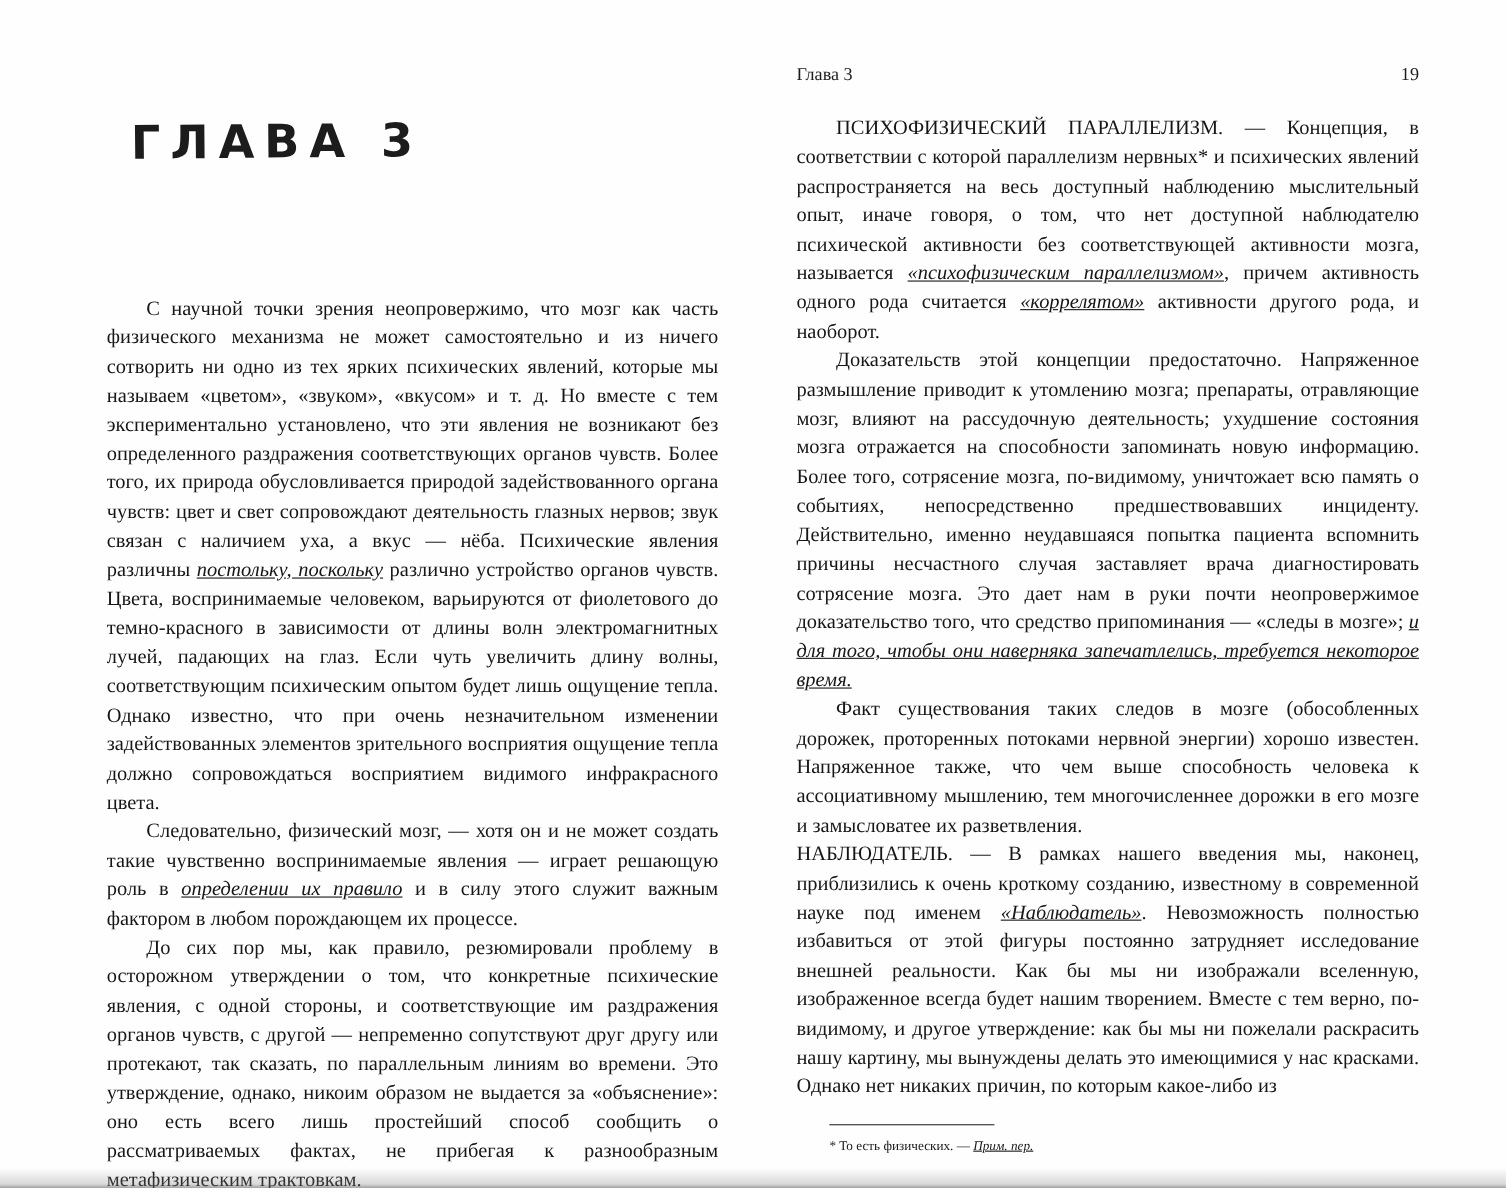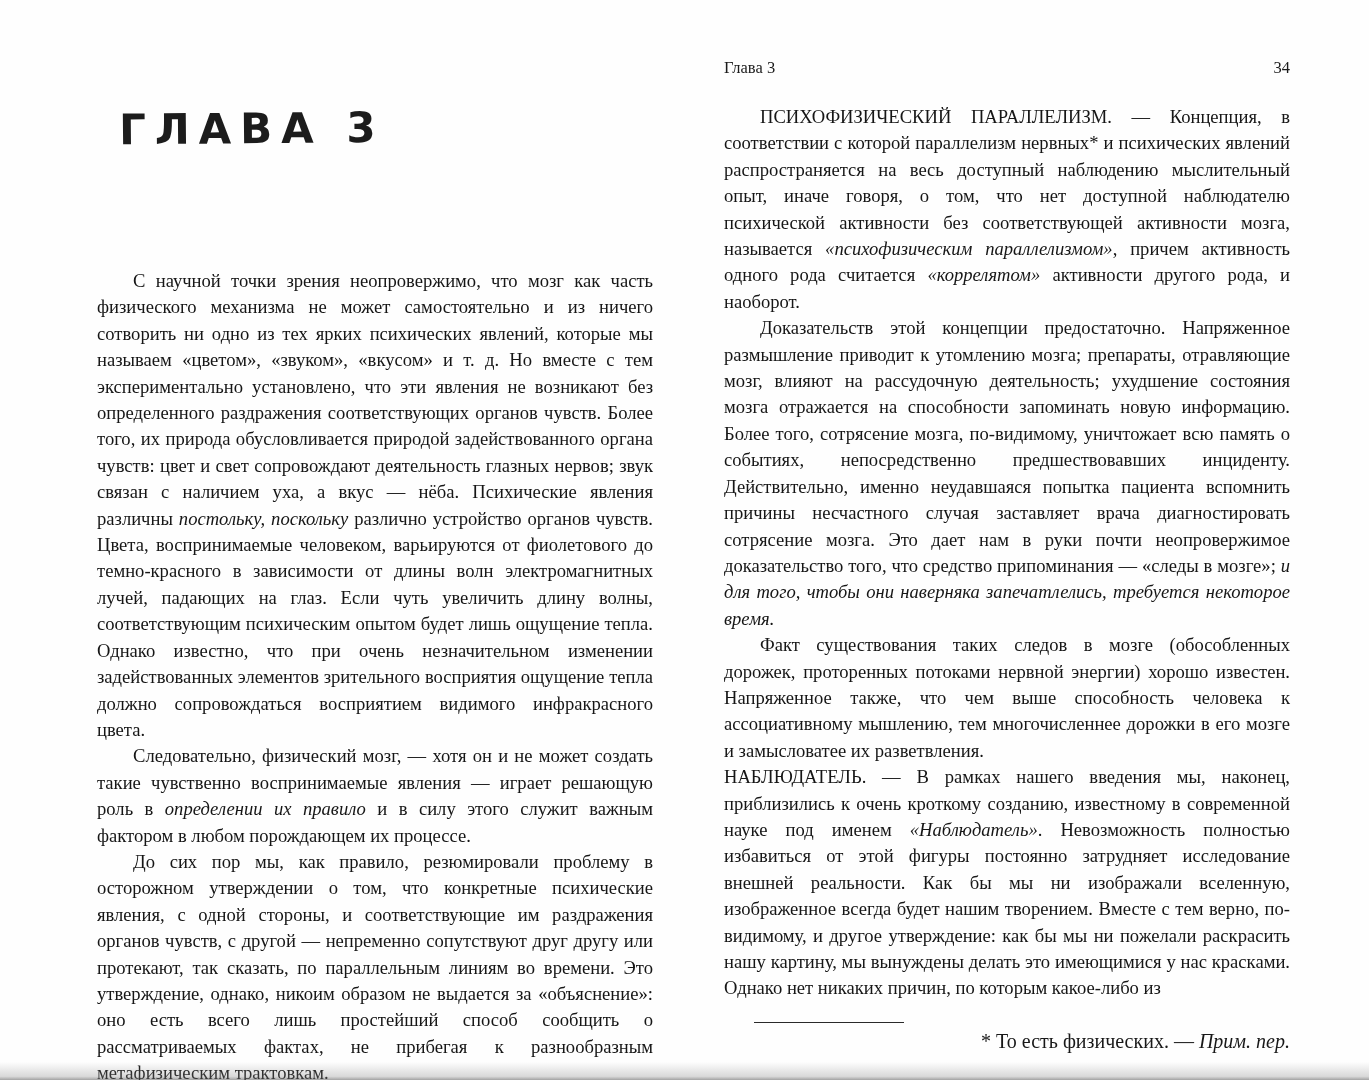--- a/index.html
+++ b/index.html
@@ -51,33 +51,33 @@
     line-height: 26.4px;
     color: #161616;
   }
   .page-left .body-text { margin-top: 116px; }
   .page-right .body-text { margin-top: 26px; }
   .para {
     margin: 0;
     text-indent: 36px;
   }
   .para.noindent { text-indent: 0; }
-  .it { font-style: italic; }
+  .it { font-style: italic; text-decoration: underline; }
   .footnote-sep {
     margin: 20px 0 8px 30px;
     width: 150px;
     border: 0;
     border-top: 1.2px solid #2a2a2a;
   }
   .footnote {
     margin: 0 0 0 30px;
-    font-size: 20px;
+    font-size: 12px;
     line-height: 21px;
     color: #181818;
-    text-align: right;
+    text-align: left;
   }
   .bottom-edge {
     position: absolute;
     left: 0;
     right: 0;
     bottom: 0;
     height: 18px;
     background: linear-gradient(180deg, rgba(255,255,255,0) 0%, rgba(130,130,130,0.30) 80%, rgba(85,85,85,0.55) 100%);
     pointer-events: none;
   }
@@ -92,21 +92,21 @@
     <div class="body-text">
         <p class="para"><span>С научной точки зрения неопровержимо, что мозг как часть физического механизма не может самостоятельно и из ничего сотворить ни одно из тех ярких психических явлений, которые мы называем «цветом», «звуком», «вкусом» и т. д. Но вместе с тем экспериментально установлено, что эти явления не возникают без определенного раздражения соответствующих органов чувств. Более того, их природа обусловливается природой задействованного органа чувств: цвет и свет сопровождают деятельность глазных нервов; звук связан с наличием уха, а вкус — нёба. Психические явления различны </span><span class="it">постольку, поскольку</span><span> различно устройство органов чувств. Цвета, воспринимаемые человеком, варьируются от фиолетового до темно-красного в зависимости от длины волн электромагнитных лучей, падающих на глаз. Если чуть увеличить длину волны, соответствующим психическим опытом будет лишь ощущение тепла. Однако известно, что при очень незначительном изменении задействованных элементов зрительного восприятия ощущение тепла должно сопровождаться восприятием видимого инфракрасного цвета.</span></p>
         <p class="para"><span>Следовательно, физический мозг, — хотя он и не может создать такие чувственно воспринимаемые явления — играет решающую роль в </span><span class="it">определении их правило</span><span> и в силу этого служит важным фактором в любом порождающем их процессе.</span></p>
         <p class="para"><span>До сих пор мы, как правило, резюмировали проблему в осторожном утверждении о том, что конкретные психические явления, с одной стороны, и соответствующие им раздражения органов чувств, с другой — непременно сопутствуют друг другу или протекают, так сказать, по параллельным линиям во времени. Это утверждение, однако, никоим образом не выдается за «объяснение»: оно есть всего лишь простейший способ сообщить о рассматриваемых фактах, не прибегая к разнообразным метафизическим трактовкам.</span></p>
       </div>
   </div>
 
   <div class="page page-right">
     <div class="running-header">
       <span>Глава 3</span>
-      <span>34</span>
+      <span>19</span>
     </div>
     <div class="body-text">
         <p class="para"><span>ПСИХОФИЗИЧЕСКИЙ ПАРАЛЛЕЛИЗМ. — Концепция, в соответствии с которой параллелизм нервных* и психических явлений распространяется на весь доступный наблюдению мыслительный опыт, иначе говоря, о том, что нет доступной наблюдателю психической активности без соответствующей активности мозга, называется </span><span class="it">«психофизическим параллелизмом»</span><span>, причем активность одного рода считается </span><span class="it">«коррелятом»</span><span> активности другого рода, и наоборот.</span></p>
         <p class="para"><span>Доказательств этой концепции предостаточно. Напряженное размышление приводит к утомлению мозга; препараты, отравляющие мозг, влияют на рассудочную деятельность; ухудшение состояния мозга отражается на способности запоминать новую информацию. Более того, сотрясение мозга, по-видимому, уничтожает всю память о событиях, непосредственно предшествовавших инциденту. Действительно, именно неудавшаяся попытка пациента вспомнить причины несчастного случая заставляет врача диагностировать сотрясение мозга. Это дает нам в руки почти неопровержимое доказательство того, что средство припоминания — «следы в мозге»; </span><span class="it">и для того, чтобы они наверняка запечатлелись, требуется некоторое время.</span></p>
         <p class="para"><span>Факт существования таких следов в мозге (обособленных дорожек, проторенных потоками нервной энергии) хорошо известен. Напряженное также, что чем выше способность человека к ассоциативному мышлению, тем многочисленнее дорожки в его мозге и замысловатее их разветвления.</span></p>
         <p class="para noindent"><span>НАБЛЮДАТЕЛЬ. — В рамках нашего введения мы, наконец, приблизились к очень кроткому созданию, известному в современной науке под именем </span><span class="it">«Наблюдатель»</span><span>. Невозможность полностью избавиться от этой фигуры постоянно затрудняет исследование внешней реальности. Как бы мы ни изображали вселенную, изображенное всегда будет нашим творением. Вместе с тем верно, по-видимому, и другое утверждение: как бы мы ни пожелали раскрасить нашу картину, мы вынуждены делать это имеющимися у нас красками. Однако нет никаких причин, по которым какое-либо из</span></p>
       </div>
     <hr class="footnote-sep">
     <p class="footnote"><span>* То есть физических. — </span><span class="it">Прим. пер.</span></p>
   </div>

